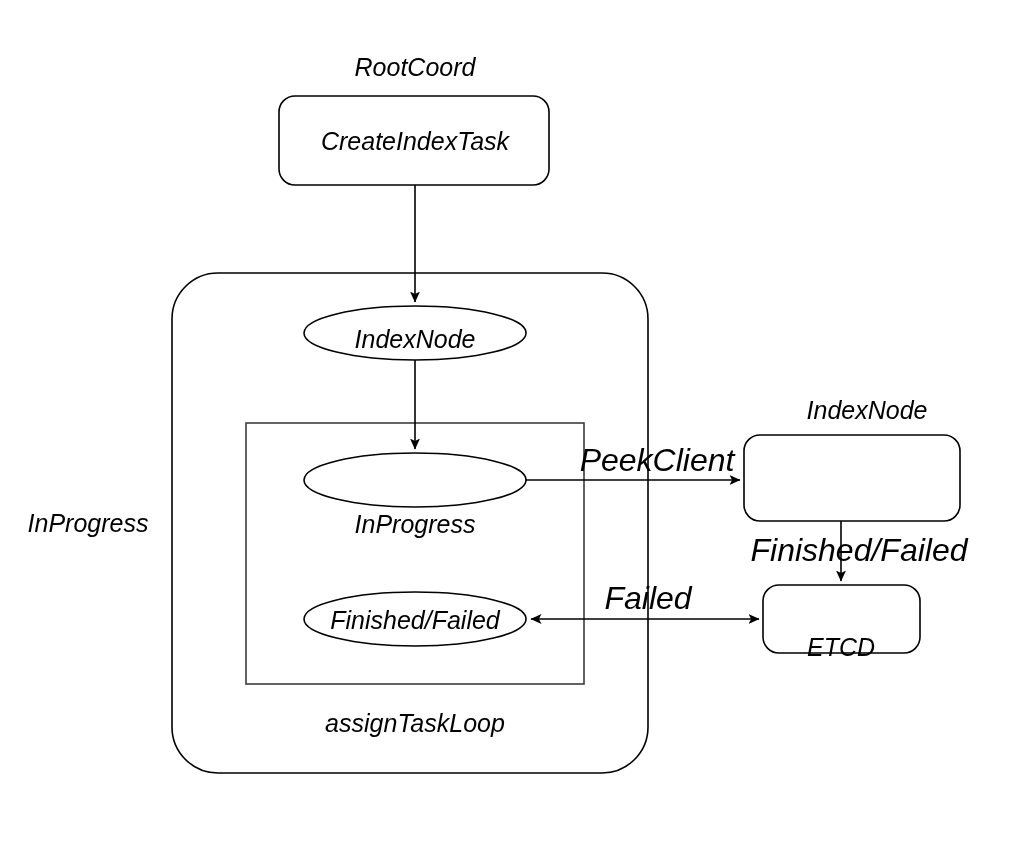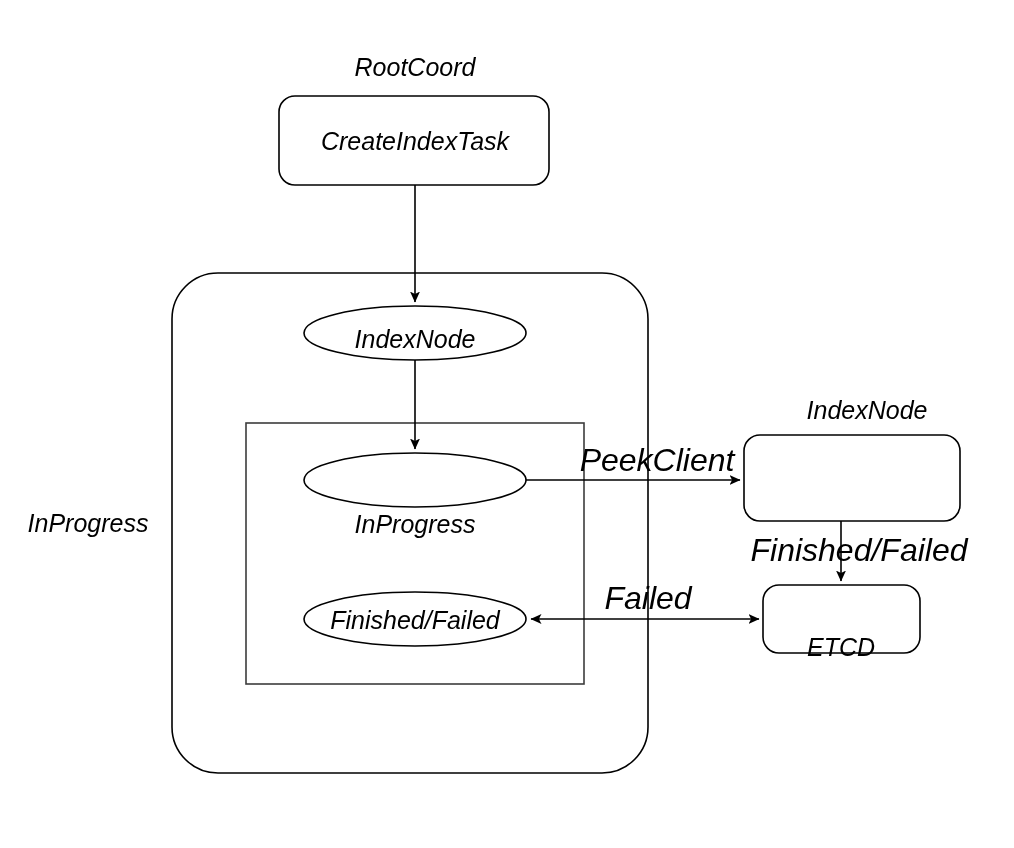--- a/index.html
+++ b/index.html
@@ -117,20 +117,21 @@
 
     <line class="edge-line" x1="531" y1="619" x2="759" y2="619" marker-start="url(#arrowhead-start)" marker-end="url(#arrowhead)"></line>
   </svg>
 
   <div class="free-label" style="left:415px; top:67px;">RootCoord</div>
 
   <div class="free-label" style="left:88px; top:523px;">InProgress</div>
 
   <div class="free-label" style="left:847px; top:410px;margin-left:20px;">IndexNode</div>
 
+  <div class="free-label" style="left:415px; top:723px;">assignTaskLoop</div>
 
   <div class="shape-label" style="left:415px; top:141px;">CreateIndexTask</div>
 
   <div class="shape-label" style="left:415px; top:339px;">IndexNode</div>
 
   <div class="shape-label" style="left:415px; top:480px;margin-top:44px;">InProgress</div>
 
   <div class="shape-label" style="left:415px; top:620px;">Finished/Failed</div>
 
 

